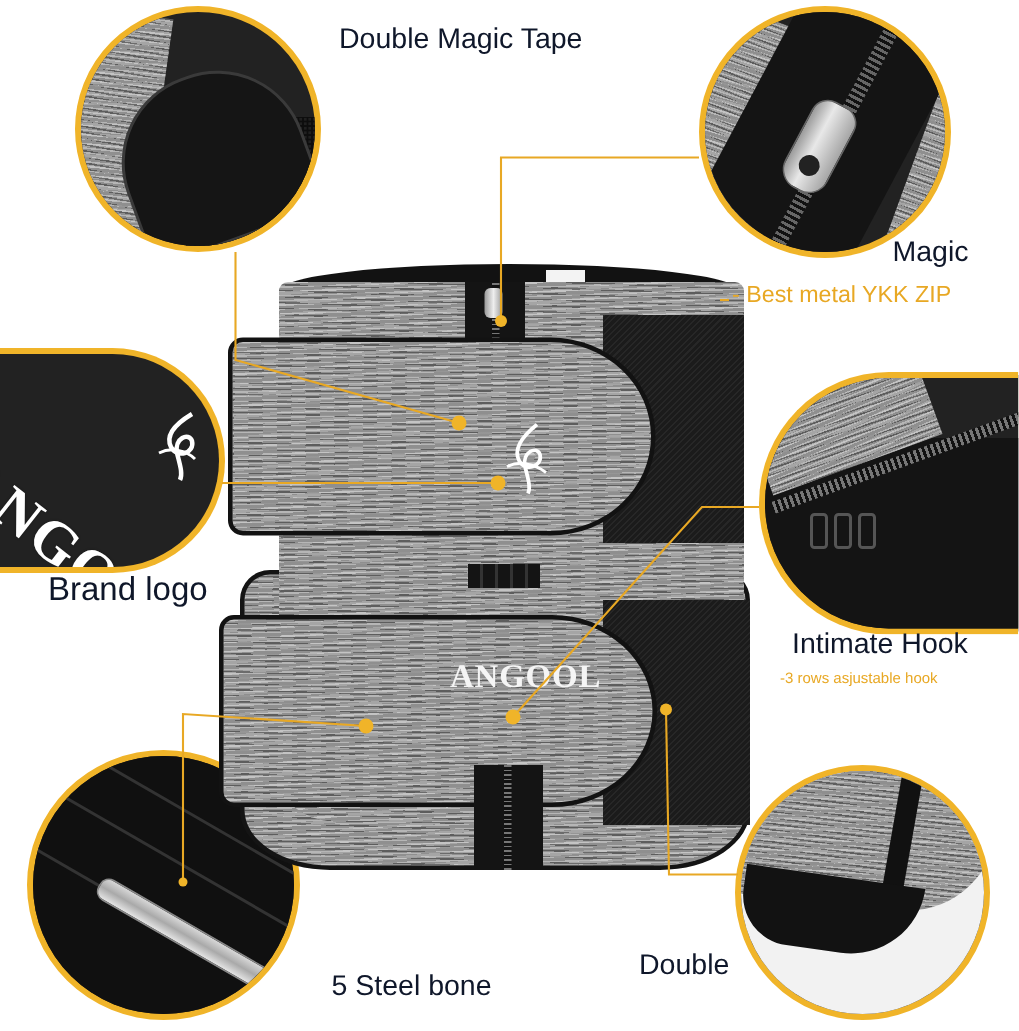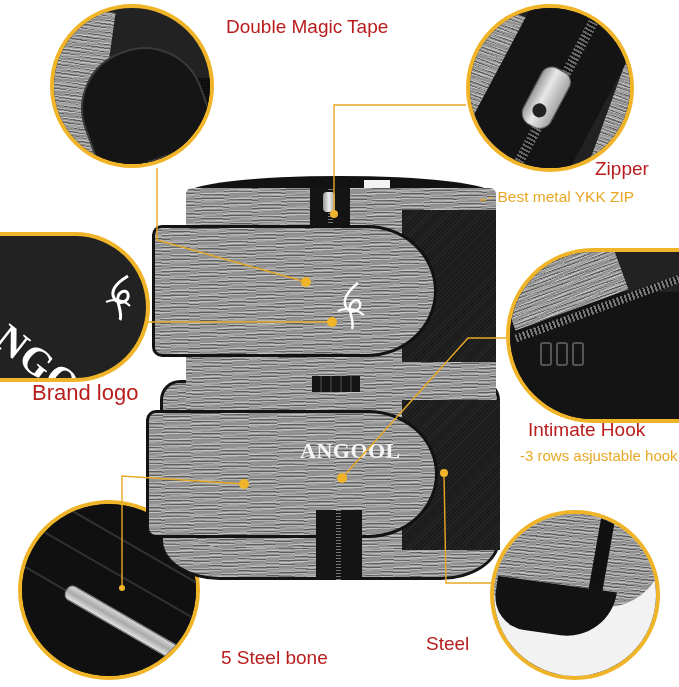--- a/index.html
+++ b/index.html
@@ -94,29 +94,29 @@
     .zip-bottom { position:absolute; left:164px; top:340px; width:46px; height:70px; background:#141414; }
     .zip-bottom-teeth { position:absolute; left:184px; top:340px; width:5px; height:70px;
       background: repeating-linear-gradient(0deg, #777 0px, #777 1px, #111 1px, #111 3px); }
     .belt-logo-mark { position:absolute; left:180px; top:110px; width:40px; height:52px; }
     .belt-logo-text { position:absolute; left:148px; top:268px; color:#f5f5f5; font-family:"Liberation Serif", serif; font-weight:bold; font-size:22px; letter-spacing:0.5px; }
 
     
     .svg-lines { position:absolute; left:0; top:0; width:679px; height:687px; pointer-events:none; }
 
     
-    .label { position:absolute; color:#b91c1c; font-size:19px; white-space:nowrap; font-family: "Liberation Sans", sans-serif; }
+    .label { position:absolute; color:#0f172a; font-size:19px; white-space:nowrap; font-family: "Liberation Sans", sans-serif; }
     .sublabel { position:absolute; color:#e8a824; font-size:15.5px; white-space:nowrap; font-family: "Liberation Sans", sans-serif; }
     .lbl-tape     { left:226px; top:16px; }
     .sub-tape     { left:226px; top:47px; }
     .lbl-zip      { left:595px; top:158px; }
     .sub-zip      { left:488px; top:188px; }
     .lbl-logo     { left:32px;  top:380px; font-size:22px; }
     .lbl-hook     { left:528px; top:419px; }
-    .sub-hook     { left:520px; top:447px; font-size:15px; }
+    .sub-hook     { left:520px; top:447px; font-size:10px; }
     .lbl-bone     { left:221px; top:608px;margin-top:39px; }
     .lbl-fabric   { left:426px; top:633px; }
     .sub-fabric   { left:243px; top:662px; }
   </style>
 </head>
 <body>
 
 <div class="canvas">
 
   <div class="circle c-tape">
@@ -212,25 +212,25 @@
       <circle cx="334" cy="214" r="4"></circle>
       <circle cx="342" cy="478" r="5"></circle>
       <circle cx="244" cy="484" r="5"></circle>
       <circle cx="444" cy="473" r="4"></circle>
       <circle cx="122" cy="588" r="3"></circle>
     </g>
   </svg>
 
   <div class="label lbl-tape">Double Magic Tape</div>
 
-  <div class="label lbl-zip">Zipper</div>
+  <div class="label lbl-zip">Magic</div>
   <div class="sublabel sub-zip">- Best metal YKK ZIP</div>
 
   <div class="label lbl-logo">Brand logo</div>
 
   <div class="label lbl-hook">Intimate Hook</div>
   <div class="sublabel sub-hook">-3 rows asjustable hook</div>
 
   <div class="label lbl-bone">5 Steel bone</div>
 
-  <div class="label lbl-fabric">Steel</div>
+  <div class="label lbl-fabric">Double</div>
 
 </div>
 
 </body></html>

